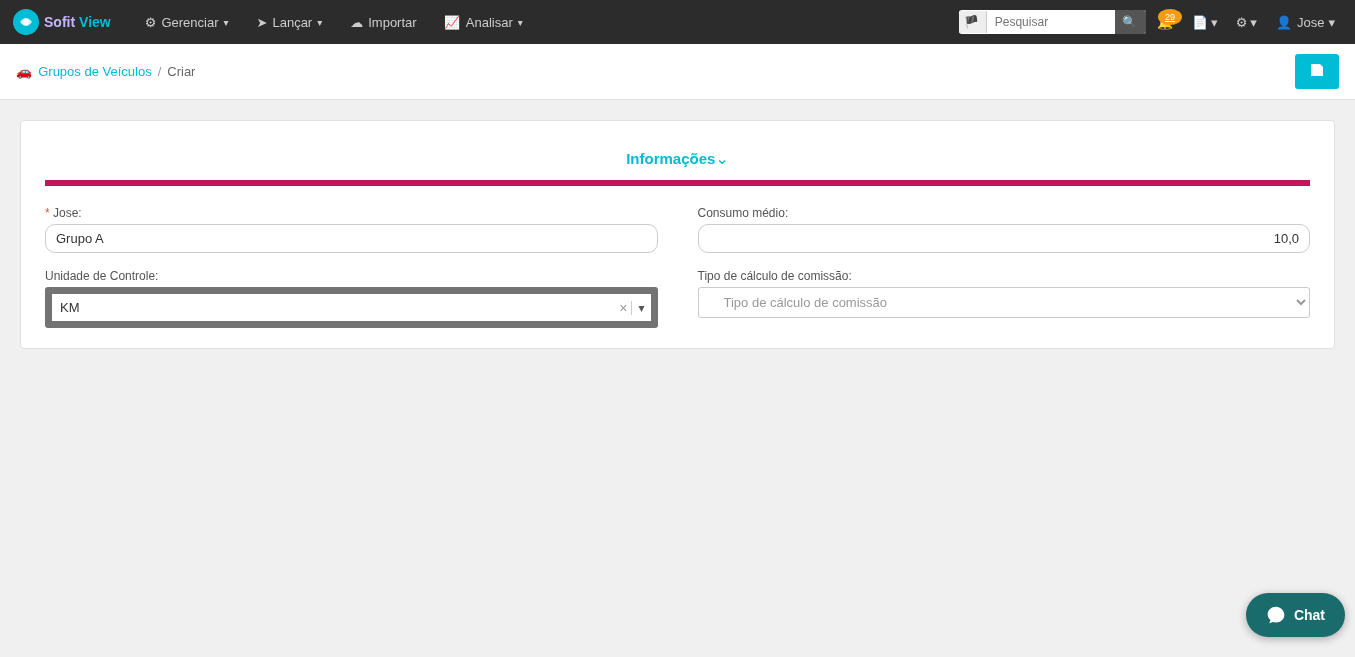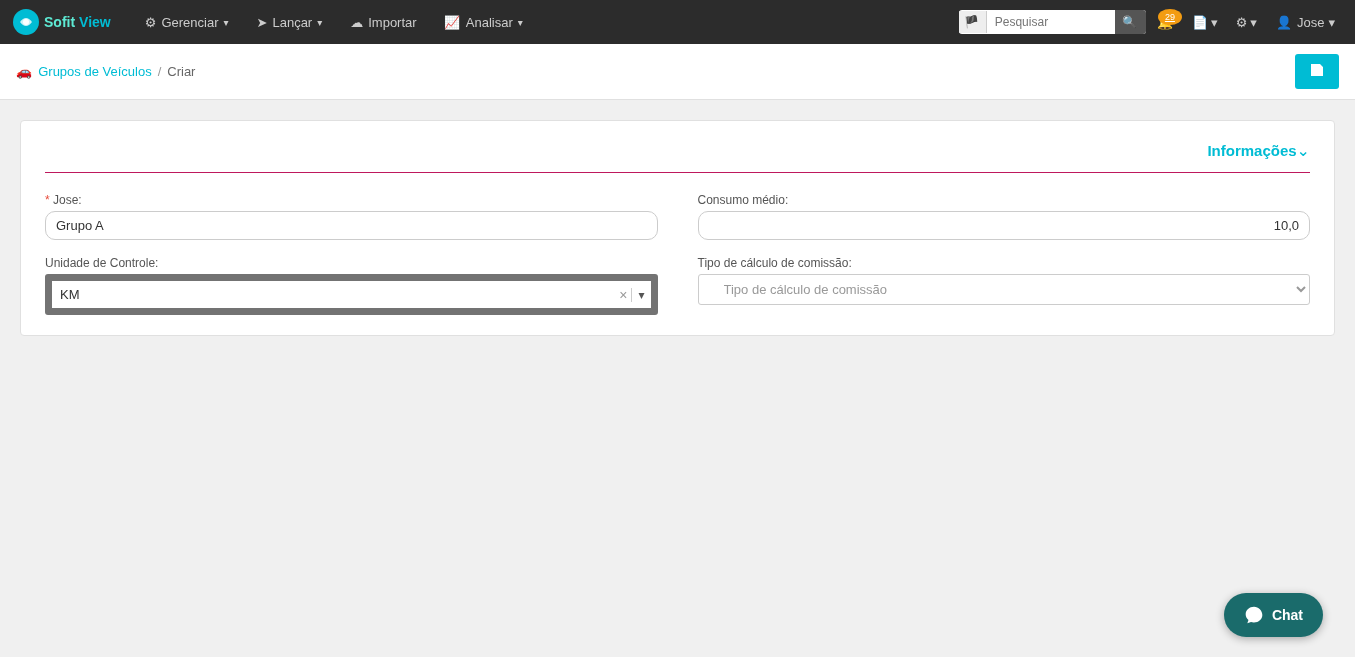--- a/index.html
+++ b/index.html
@@ -18,21 +18,21 @@
       display: flex;
       align-items: center;
       gap: 4px;
       margin-right: 16px;
     }
     .brand-logo {
       width: 28px;
       height: 28px;
     }
     .brand-sofit {
-      color: #5eead4;
+      color: #c4b5fd;
       font-size: 14px;
       font-weight: bold;
     }
     .brand-view {
       color: #00bcd4;
       font-size: 14px;
       font-weight: bold;
     }
     .nav-item {
       color: #ccc;
@@ -150,24 +150,25 @@
     }
     .card {
       background: #fff;
       border: 1px solid #e0e0e0;
       border-radius: 4px;
       padding: 20px 24px;
     }
     .card-header {
       display: flex;
       align-items: center;
-      justify-content: flex-end;
+      justify-content: center;
       padding-bottom: 12px;
-      border-bottom: 1px solid #be185d;
+      border-bottom: 6px solid #be185d;
       margin-bottom: 20px;
+      margin-top: 8px;
     }
     .card-title {
       color: #00bcd4;
       font-size: 15px;
       font-weight: bold;
     }
     .collapse-btn {
       color: #00bcd4;
       cursor: pointer;
       font-size: 16px;
@@ -232,21 +233,21 @@
       background: #fff;
       width: 100%;
       outline: none;
       cursor: pointer;
     }
 
     
     .chat-btn {
       position: fixed;
       bottom: 20px;
-      right: 32px;
+      right: 10px;
       background: #1a6b6b;
       color: #fff;
       border-radius: 50px;
       padding: 12px 20px;
       display: flex;
       align-items: center;
       gap: 8px;
       cursor: pointer;
       font-size: 14px;
       font-weight: bold;

